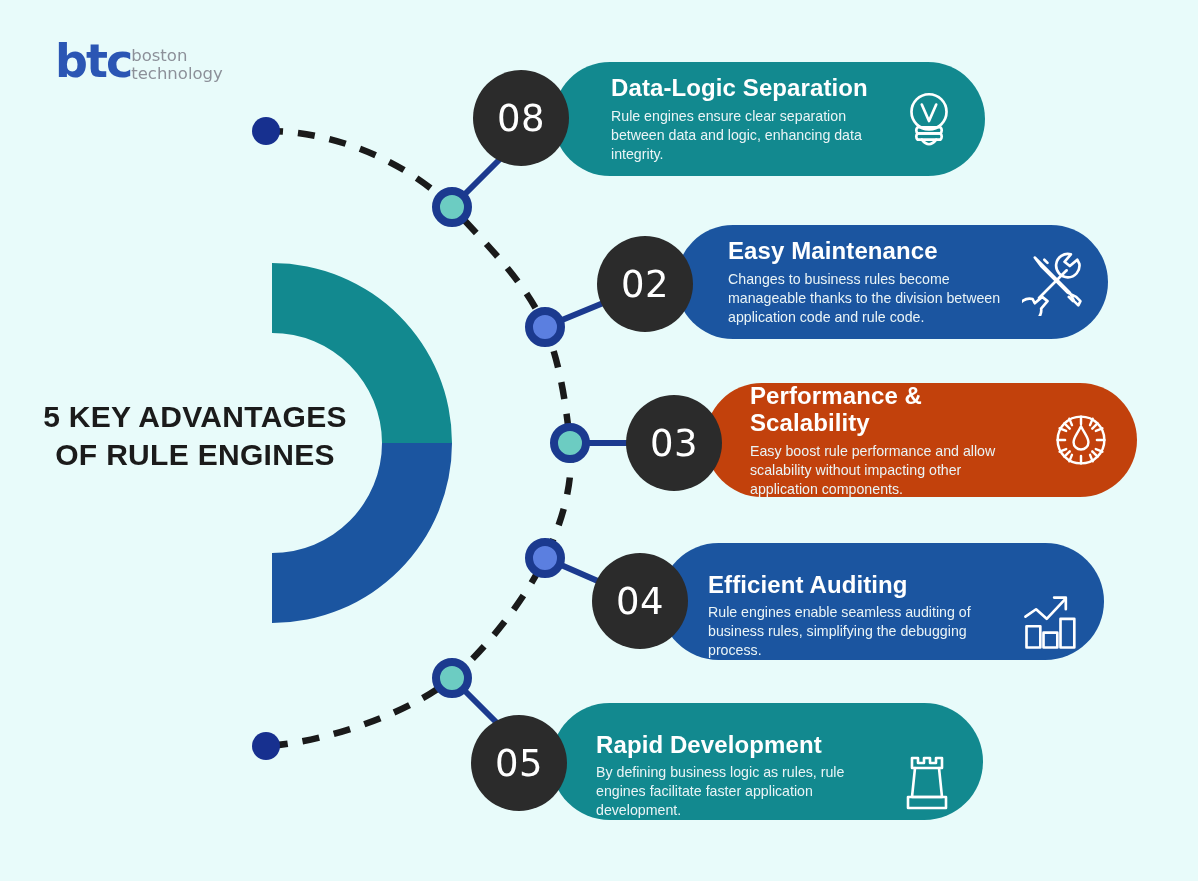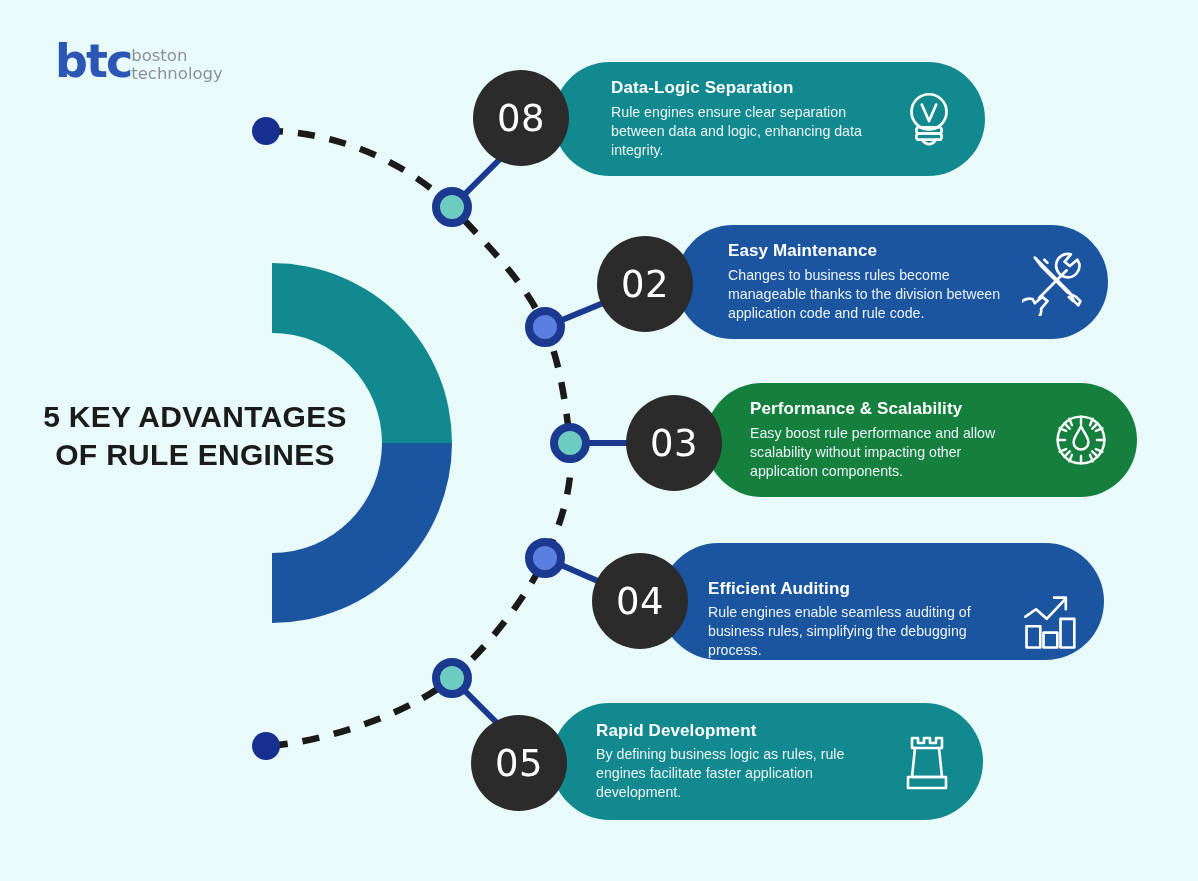--- a/index.html
+++ b/index.html
@@ -77,21 +77,21 @@
     display: flex;
     align-items: center;
     box-sizing: border-box;
   }
   .card-text {
     flex: 1 1 auto;
     min-width: 0;
   }
   .card-title {
     color: #ffffff;
-    font-size: 17px;
+    font-size: 24px;
     font-weight: bold;
     margin: 0 0 5px 0;
     line-height: 1.15;
     letter-spacing: 0.1px;
   }
   .card-desc {
     color: #eaf4f6;
     font-size: 14.2px;
     line-height: 1.33;
     margin: 0;
@@ -121,23 +121,23 @@
     font-size: 37px;
     font-weight: normal;
     letter-spacing: 0.5px;
     font-family: "DejaVu Sans", sans-serif;
     z-index: 5;
   }
 
   
   #card-1 { left: 553px; top: 62px;  width: 432px; height: 114px; padding: 0 18px 0 58px; background: #12898F; }
   #card-2 { left: 676px; top: 225px; width: 432px; height: 114px; padding: 0 14px 0 52px; background: #1B55A0; }
-  #card-3 { left: 705px; top: 383px; width: 432px; height: 114px; padding: 0 18px 0 45px; background: #15803d; }
+  #card-3 { left: 705px; top: 383px; width: 432px; height: 114px; padding: 0 18px 0 45px; background: #c2410c; }
   #card-4 { left: 660px; top: 543px; width: 444px; height: 117px; padding: 0 14px 0 48px; background: #1B55A0; align-items: flex-end; }
-  #card-5 { left: 551px; top: 703px; width: 432px; height: 117px; padding: 0 18px 0 45px; background: #12898F; }
+  #card-5 { left: 551px; top: 703px; width: 432px; height: 117px; padding: 0 18px 0 45px; background: #12898F; align-items: flex-end; }
 
   #badge-1 { left: 473px; top: 70px; }
   #badge-2 { left: 597px; top: 236px; }
   #badge-3 { left: 626px; top: 395px; }
   #badge-4 { left: 592px; top: 553px; justify-content: center; }
   #badge-5 { left: 471px; top: 715px; }
 </style>
 </head>
 <body>
 

